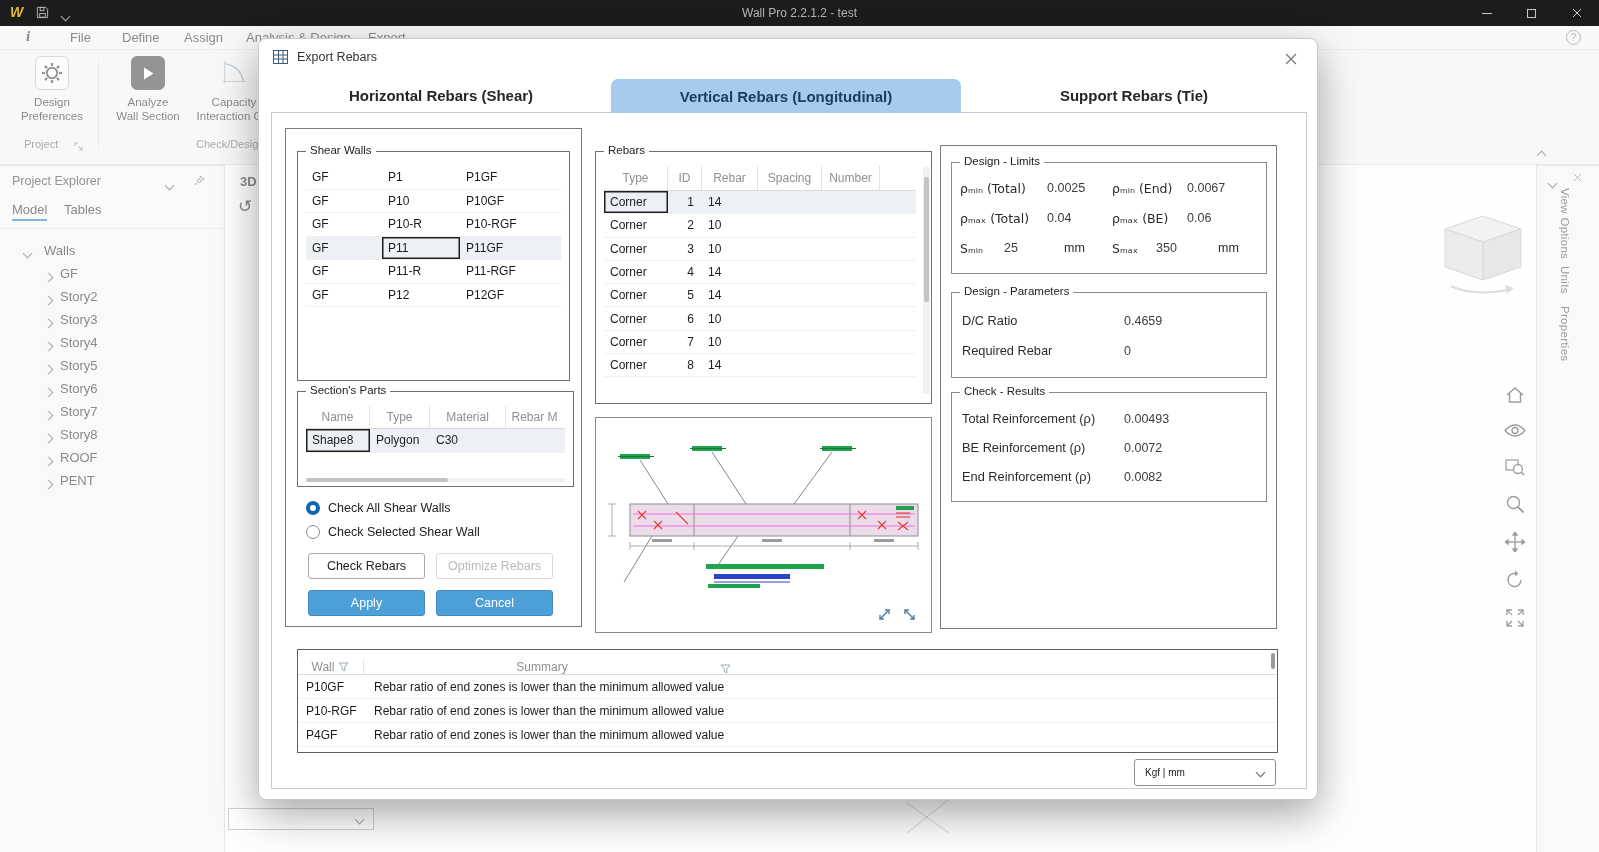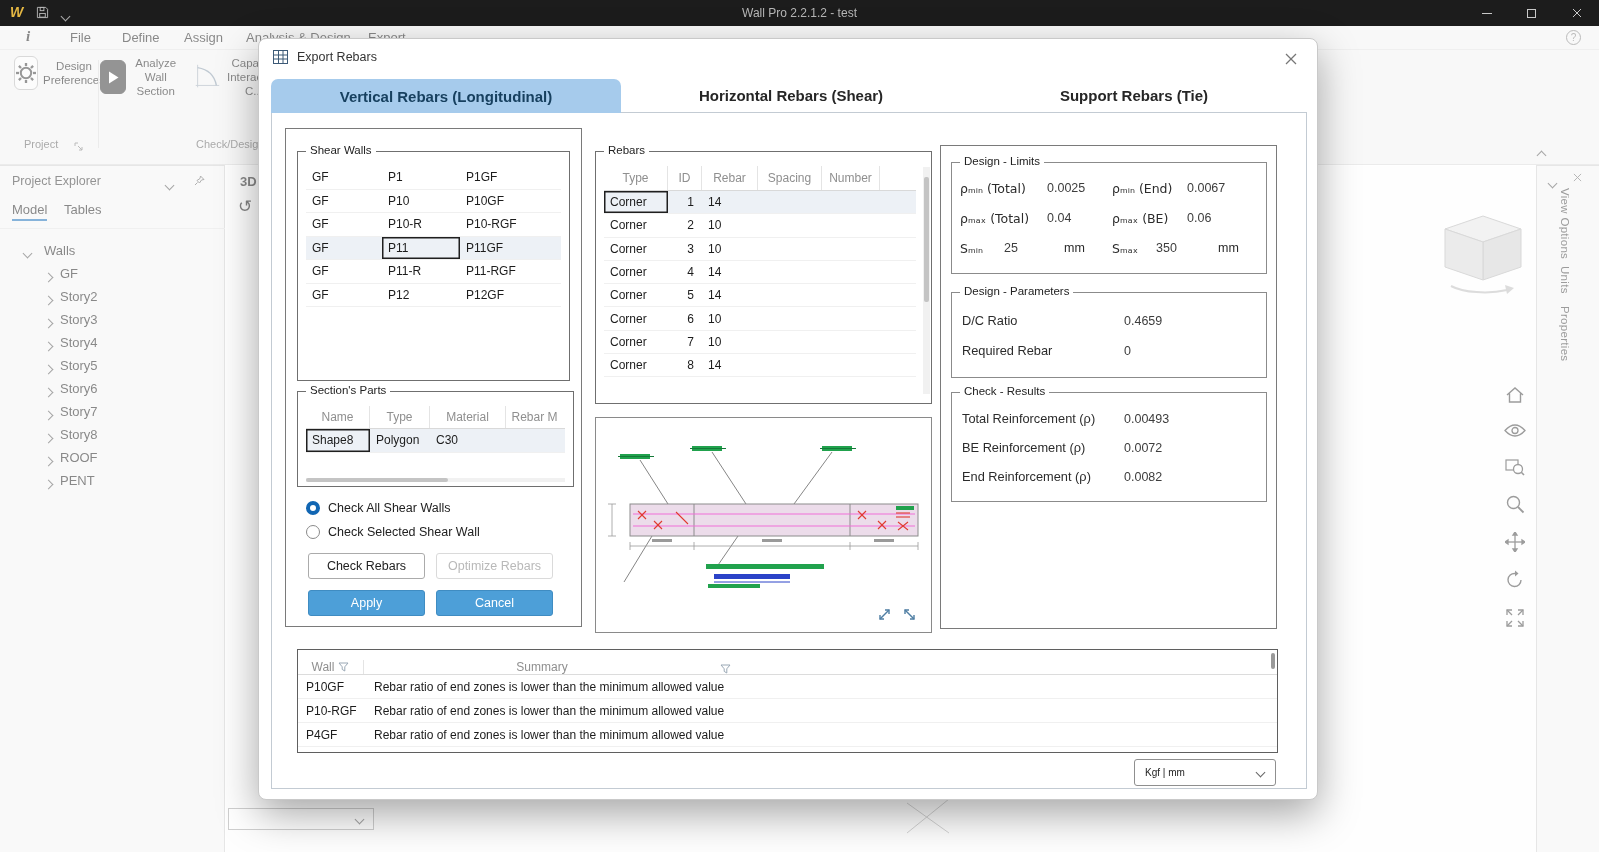--- a/index.html
+++ b/index.html
@@ -23,21 +23,21 @@
   .tb-btn{width:45px;height:26px;display:flex;align-items:center;justify-content:center;color:#c8c8c8;}
 
   
   .menubar{position:absolute;left:0;top:26px;width:1599px;height:24px;background:#f3f3f3;border-bottom:1px solid #e4e4e4;}
   .menu-logo{position:absolute;left:26px;top:2px;font-family:"Liberation Serif",serif;font-style:italic;font-weight:bold;font-size:15px;color:#333;}
   .menu-item{position:absolute;top:4px;font-size:13px;color:#333;}
   .help-dot{position:absolute;right:18px;top:4px;width:15px;height:15px;border:1.3px solid #8a8a8a;border-radius:50%;color:#8a8a8a;font-size:10px;display:flex;align-items:center;justify-content:center;}
 
   
   .ribbon{position:absolute;left:0;top:50px;width:1599px;height:115px;background:#f3f3f3;border-bottom:1px solid #dcdcdc;}
-  .rb-btn{position:absolute;top:6px;display:flex;flex-direction:row;align-items:center;gap:5px;}
+  .rb-btn{position:absolute;top:6px;display:flex;flex-direction:column;align-items:center;gap:5px;}
   .rb-iconbox{width:34px;height:34px;border:1px solid #bdbdbd;border-radius:6px;background:#fafafa;display:flex;align-items:center;justify-content:center;}
   .rb-iconbox.dark{background:#474747;border-color:#474747;}
   .rb-iconbox.plain{border:none;background:transparent;}
   .rb-label{font-size:11.5px;line-height:14px;color:#333;text-align:center;}
   .rb-sep{position:absolute;top:10px;width:1px;height:88px;background:#dcdcdc;}
   .rb-group{position:absolute;top:88px;font-size:11px;color:#6d6d6d;}
 
   
   .lpanel{position:absolute;left:0;top:165px;width:225px;height:687px;background:#f5f5f5;border-right:1px solid #d5d5d5;border-top:1px solid #d5d5d5;}
   .lp-title{position:absolute;left:12px;top:8px;font-size:12.5px;color:#454545;}
@@ -160,21 +160,21 @@
               <line x1="3.9" y1="3.9" x2="6" y2="6"></line>
               <line x1="16" y1="16" x2="18.1" y2="18.1"></line>
               <line x1="16" y1="6" x2="18.1" y2="3.9"></line>
               <line x1="3.9" y1="18.1" x2="6" y2="16"></line>
             </g>
           </svg>
       </span>
       <span class="rb-label"><span>Design</span><br><span>Preferences</span></span>
     </div>
     <div class="rb-sep" style="left:98px;"></div>
-    <div class="rb-btn" style="left:100px;width:80px;justify-content:center;">
+    <div class="rb-btn" style="left:108px;width:80px;justify-content:center;">
       <span class="rb-iconbox dark">
         <svg width="11" height="13" viewBox="0 0 11 13">
             <polygon points="1,0.5 10.5,6.5 1,12.5" fill="#fff"></polygon>
           </svg>
       </span>
       <span class="rb-label"><span>Analyze</span><br><span>Wall Section</span></span>
     </div>
     <div class="rb-btn" style="left:192px;width:84px;">
       <span class="rb-iconbox plain">
         <svg width="30" height="30" viewBox="0 0 32 32">
@@ -316,22 +316,22 @@
     </span>
     <span class="dlg-title">Export Rebars</span>
     <span class="dlg-close">
       <svg width="12" height="12" viewBox="0 0 12 12">
           <line x1="1" y1="1" x2="11" y2="11" stroke="#777" stroke-width="1.2"></line>
           <line x1="11" y1="1" x2="1" y2="11" stroke="#777" stroke-width="1.2"></line>
         </svg>
     </span>
 
     <div class="tabs">
+      <div class="tab" style="width:340px;">Horizontal Rebars (Shear)</div>
       <div class="tab active" style="width:350px;">Vertical Rebars (Longitudinal)</div>
-      <div class="tab" style="width:340px;">Horizontal Rebars (Shear)</div>
       <div class="tab" style="width:346px;">Support Rebars (Tie)</div>
     </div>
 
     <div class="content">
 
       <div class="panel" style="left:13px;top:15px;width:297px;height:499px;">
 
         <div class="gbox" style="left:11px;top:22px;width:273px;height:230px;">
           <span class="glabel">Shear Walls</span>
           <div class="abs" style="left:8px;top:14px;right:8px;">

